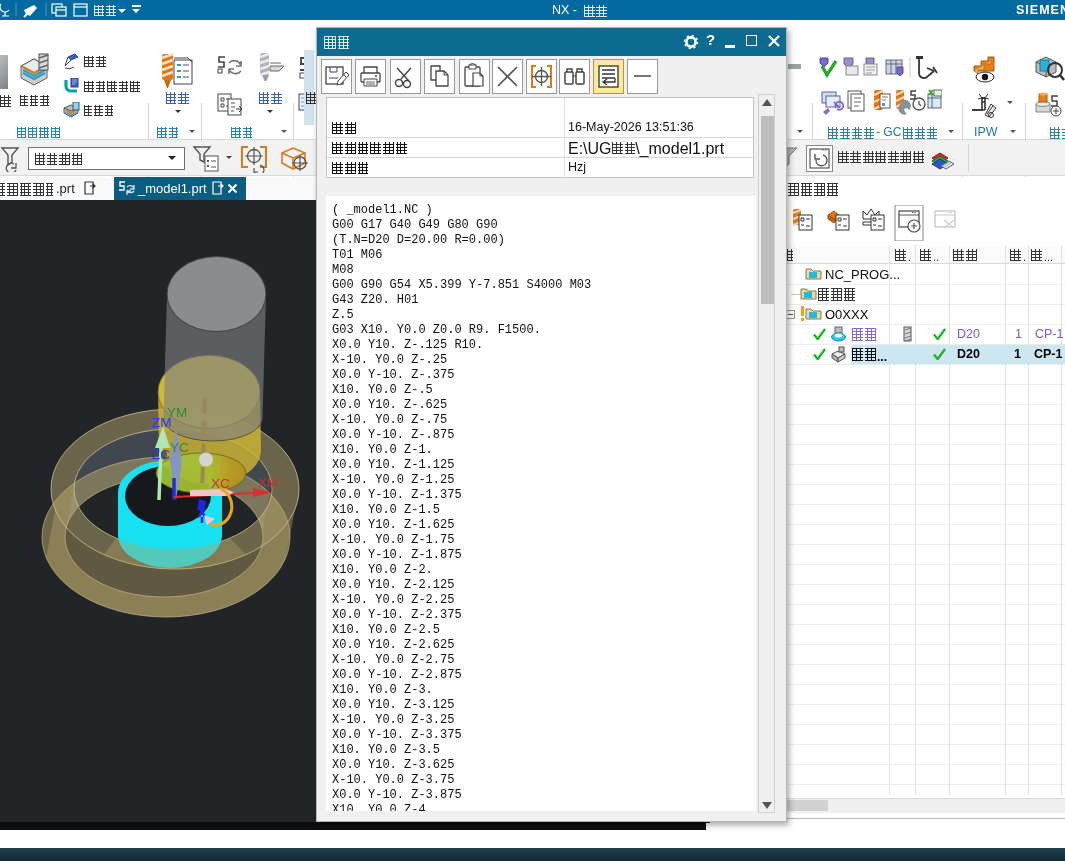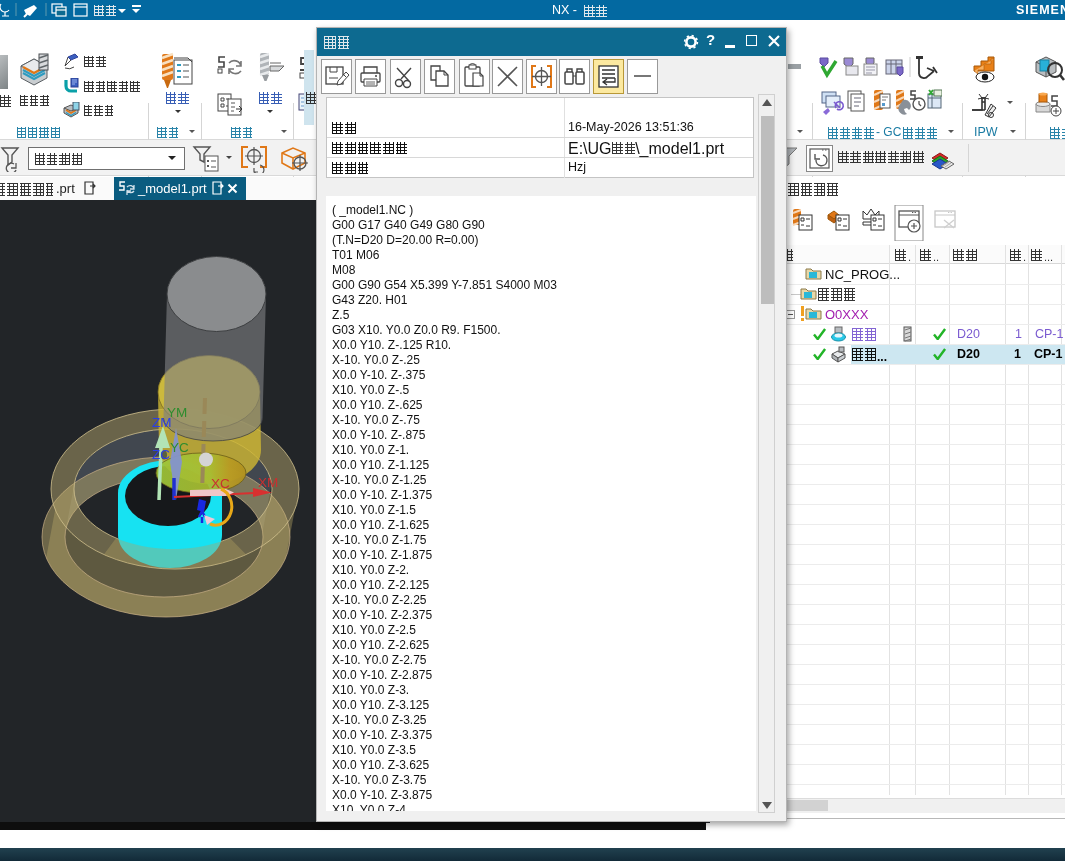--- a/index.html
+++ b/index.html
@@ -36,21 +36,21 @@
 
 #statusbar{left:0;top:832px;width:1065px;height:16px;background:#fff}
 #bottomstrip{left:0;top:848px;width:1065px;height:13px;background:linear-gradient(180deg,#21414f,#122a38)}
 
 #dlg{left:316px;top:27px;width:471px;height:795px;background:#f0f0f0;border:1px solid #b4b4b4;box-shadow:2px 3px 6px rgba(0,0,0,.35)}
 #dlgtitle{left:0;top:0;width:469px;height:28px;background:#0d6a90}
 #dlgtools{left:0;top:28px;width:469px;height:41px;background:#f0f0f0}
 .tbtn{position:absolute;top:3px;width:31px;height:35px;background:#fff;border:1px solid #999}
 #dlgtable{left:9px;top:69px;width:428px;height:81px;background:#fff;border:1px solid #c4c4c4}
 .trow{position:absolute;left:0;width:426px;height:20px;border-bottom:1px solid #d8d8d8}
-#dlgtext{left:9px;top:168px;width:430px;height:615px;background:#fff;overflow:hidden;font-family:Liberation Sans, sans-serif;font-size:12px;line-height:15px;color:#111;padding:7px 0 0 6px;white-space:pre}
+#dlgtext{left:9px;top:168px;width:430px;height:615px;background:#fff;overflow:hidden;font-family:Liberation Mono, monospace;font-size:12px;line-height:15px;color:#111;padding:7px 0 0 6px;white-space:pre}
 #dlgsb{left:441px;top:66px;width:17px;height:719px;background:#f0f0f0;border:1px solid #d0d0d0}
 </style></head>
 <body>
 <div id="root">
   <div class="a" id="titlebar">
     <svg class="a" style="left:0;top:2px" width="150" height="17" viewBox="0 0 150 17">
       <g stroke="#fff" stroke-width="1.2" fill="none">
         <path d="M1 2a5 5 0 0 0 8 6M5 10v4M2 14h7"></path>
         <line x1="16" y1="1" x2="16" y2="14" stroke="#4f93ae"></line>
         <path d="M24 8l10-5 3 3-7 8-4-2z" fill="#fff" stroke="none"></path>
@@ -442,21 +442,21 @@
     </div>
     <div class="nrow" style="top:127px">
       <div class="a" style="left:69px;top:6px;width:9px;height:9px;background:#fff;border:1px solid #999"></div>
       <div class="a" style="left:71px;top:10px;width:5px;height:1px;background:#555"></div>
       <div class="a" style="left:84px;top:2px;width:3px;height:10px;background:#f0a020"></div>
       <div class="a" style="left:84px;top:14px;width:3px;height:3px;background:#f0a020"></div>
       <svg class="fold" style="left:88px;top:3px" width="17" height="13" viewBox="0 0 17 13">
           <path d="M1 2 h5 l2 2 h8 v8 h-15 z" fill="#e8d8a8" stroke="#8a7848"></path>
           <rect x="4" y="5" width="8" height="6" fill="#28b8d8"></rect>
         </svg>
-      <div class="a" style="left:108px;top:3px;font-size:13px;color:#a21caf">O0XXX</div>
+      <div class="a" style="left:108px;top:3px;font-size:13px;color:#000000">O0XXX</div>
     </div>
     <div class="nrow" style="top:147px">
       <svg class="chk" style="left:96px;top:4px" width="15" height="13" viewBox="0 0 15 13">
           <path d="M1 7 l4 5 8 -11" fill="none" stroke="#22b428" stroke-width="2.6"></path>
         </svg>
       <svg class="a" style="left:113px;top:2px" width="17" height="17" viewBox="0 0 17 17">
           <rect x="5" y="1" width="7" height="6" fill="#b8bcc0" stroke="#666"></rect>
           <ellipse cx="8.5" cy="11" rx="7" ry="4" fill="#28c8e8" stroke="#1890a8"></ellipse>
           <ellipse cx="8.5" cy="9.5" rx="4" ry="2" fill="#e8f8fc"></ellipse>
         </svg>

